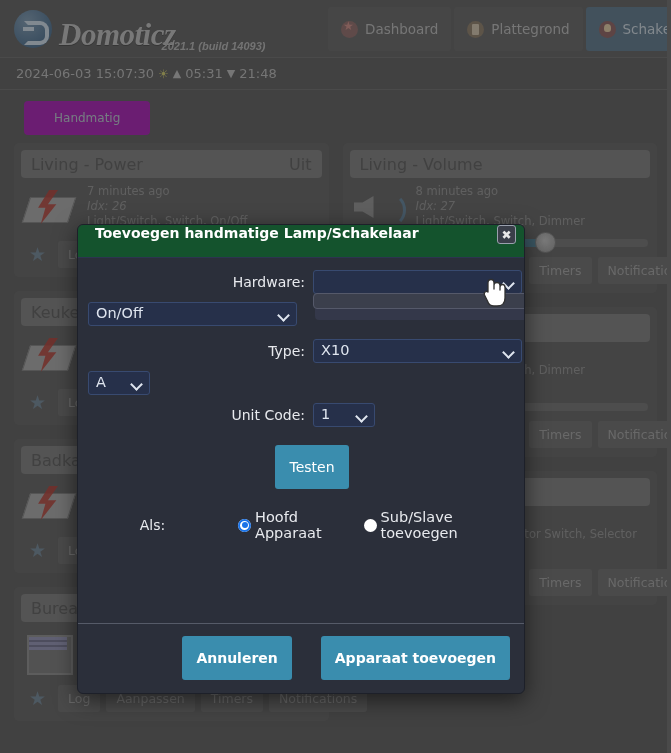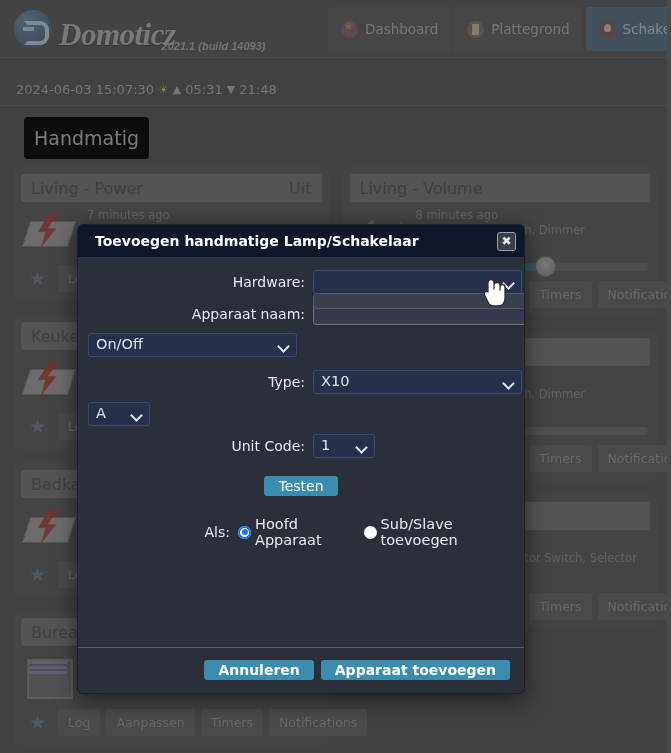--- a/index.html
+++ b/index.html
@@ -138,34 +138,33 @@
 
   .statusbar {
     height: 32px;
     display: flex;
     align-items: center;
     padding-left: 16px;
     color: #b4b4b4;
     font-size: 13px;
     border-bottom: 1px solid #6a6a6a;
     gap: 4px;
-    margin-top: 16px;
   }
   .sun-ico { color: #c9c46a; font-size: 12px; }
   .arrow { color: #b5b5b5; font-size: 11px; }
 
   .tabrow {
     padding: 11px 0 8px 24px;
   }
   .tab-handmatig {
     display: inline-block;
-    background: #000000;
+    background: #a21caf;
     color: #b4c0c9;
-    font-size: 19px;
-    padding: 10px 10px;
+    font-size: 12px;
+    padding: 10px 30px;
     border-radius: 4px;
   }
 
   .grid {
     position: relative;
     display: flex;
     padding: 0 14px;
     gap: 14px;
   }
   .col { flex: 1 1 0; min-width: 0; }
@@ -310,24 +309,24 @@
     background: #2b2f3a;
     border: 1px solid #1d2029;
     border-radius: 6px;
     z-index: 50;
     box-shadow: 0 6px 22px rgba(0,0,0,.55);
     display: flex;
     flex-direction: column;
     overflow: hidden;
   }
   .modal-header {
-    background: #0f172a;
+    background: #14532d;
     height: 33px;
     display: flex;
-    align-items: center;
+    align-items: flex-start;
     padding: 0 8px 0 17px;
     border-bottom: 1px solid #2c3550;
     flex: 0 0 auto;
   }
   .modal-title {
     color: #fff;
     font-size: 14px;
     font-weight: bold;
     flex: 1 1 auto;
   }
@@ -441,36 +440,37 @@
     display: flex;
     justify-content: center;
     margin-top: 18px;
   }
   .btn-blue {
     background: #3a8dae;
     color: #fff;
     border: none;
     border-radius: 3px;
     font-size: 14px;
-    padding: 2px 14px;
+    padding: 14px 14px;
     font-family: "DejaVu Sans", "Liberation Sans", sans-serif;
+    margin-left: 22px;
   }
   .btn-blue.bold { font-weight: bold; }
 
   .als-row {
     display: flex;
     align-items: center;
     margin-top: 20px;
     padding-left: 10px;
     gap: 0;
   }
   .als-label {
     width: 150px;
-    text-align: right;
-    padding-right: 8px;
+    text-align: center;
+    padding-right: 21px;
     color: #e8eaee;
     font-size: 14px;
     flex: 0 0 auto;
   }
   .radio-opt {
     display: flex;
     align-items: center;
     gap: 4px;
     color: #e8eaee;
     font-size: 14.5px;
@@ -645,20 +645,21 @@
       <div class="col">
 
         <div class="card">
           <div class="card-head">
             <span>Living - Volume</span>
           </div>
           <div class="card-body">
             <div class="dev-ico speaker"></div>
             <div class="dev-meta">
               <div>8 minutes ago</div>
+              <div class="idx">Idx: 27</div>
               <div>Light/Switch, Switch, Dimmer</div>
             </div>
           </div>
           <div class="slider-row">
             <div class="slider-track">
               <div class="slider-fill" style="width:68%"></div>
               <div class="slider-knob" style="left:62%"></div>
             </div>
           </div>
           <div class="actions">
@@ -737,26 +738,20 @@
 
       <div class="frow">
         <div class="flabel">Hardware:</div>
         <div class="fctl">
           <div class="sel wide open"></div>
           <div class="dropdown-list-shadow"></div>
           <div class="dropdown-list"></div>
         </div>
       </div>
 
-      <div class="frow">
-        <div class="flabel">Apparaat naam:</div>
-        <div class="fctl">
-          <input class="txtinput" type="text" value="" style="">
-        </div>
-      </div>
 
       <div class="frow">
         <div class="fctl">
           <div class="sel wide">On/Off</div>
         </div>
       </div>
 
       <div class="frow" style="margin-top:13px">
         <div class="flabel">Type:</div>
         <div class="fctl">

